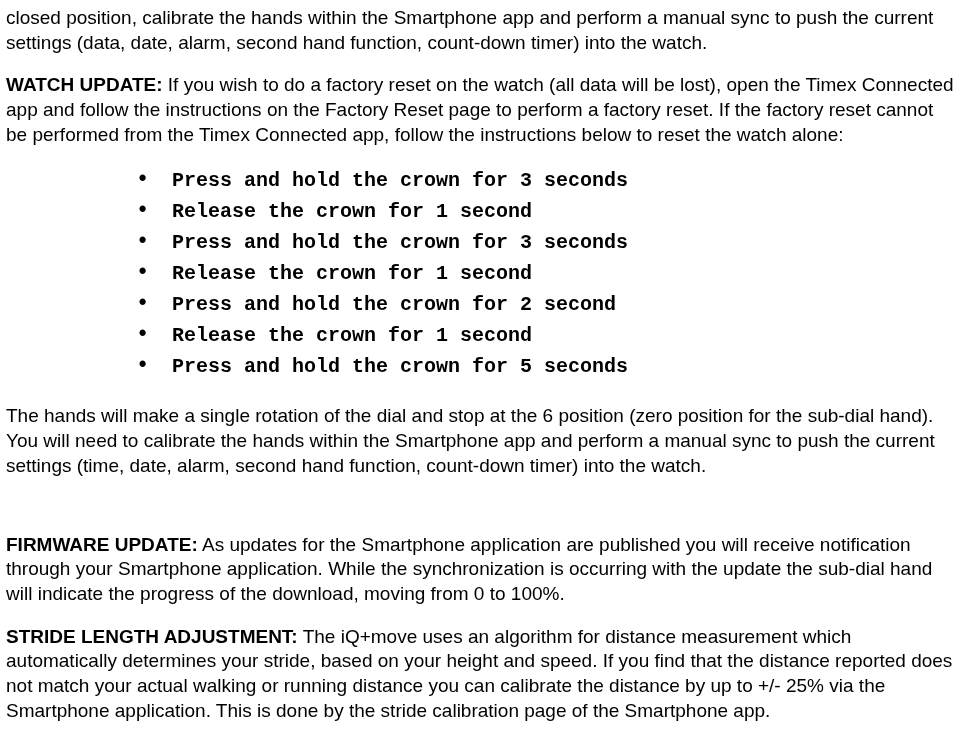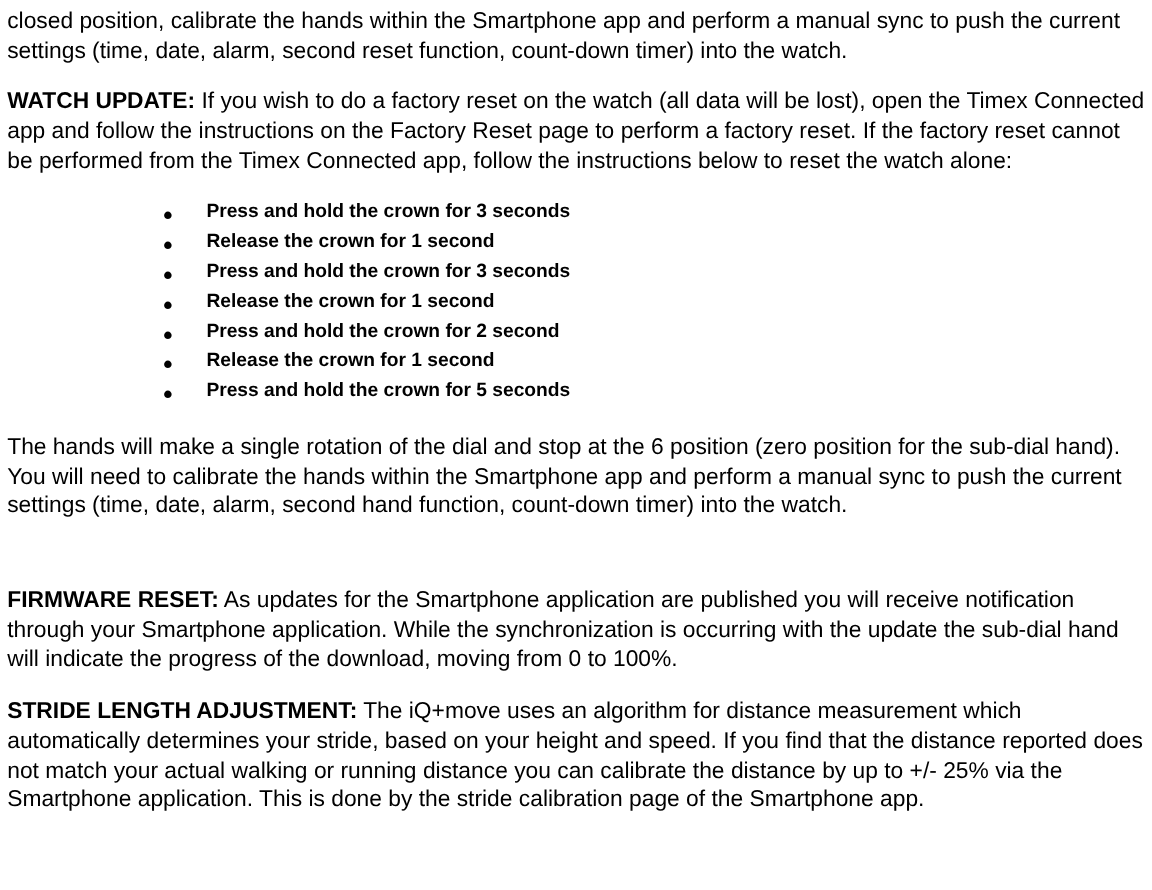--- a/index.html
+++ b/index.html
@@ -25,59 +25,60 @@
     .bullet-list {
       list-style: none;
       padding-left: 130px;
       margin-top: 18px;
       margin-bottom: 22px;
     }
     .bullet-list li {
       position: relative;
       padding-left: 36px;
       font-weight: bold;
-      font-size: 16px;
+      font-size: 20px;
       line-height: 1.55;
+      font-family: Liberation Mono, monospace;
     }
     .bullet-list li::before {
       content: "•";
       position: absolute;
       left: 0;
       top: -2px;
       font-size: 22px;
       font-weight: bold;
     }
     .gap {
       height: 36px;
     }
     .italic {
     }
   </style>
 </head>
 <body>
 
-<div class="para">closed position, calibrate the hands within the Smartphone app and perform a manual sync to push the current settings (time, date, alarm, second reset function, count-down timer) into the watch.</div>
+<div class="para">closed position, calibrate the hands within the Smartphone app and perform a manual sync to push the current settings (data, date, alarm, second hand function, count-down timer) into the watch.</div>
 
 <div class="para">
   <span class="section-heading">WATCH UPDATE:</span><span>  If you wish to do a factory reset on the watch (all data will be lost), open the Timex Connected app and follow the instructions on the Factory Reset page to perform a factory reset.  If the factory reset cannot be performed from the Timex Connected app, follow the instructions below to reset the watch alone:</span>
 </div>
 
 <ul class="bullet-list">
   <li>Press and hold the crown for 3 seconds</li>
   <li>Release the crown for 1 second</li>
   <li>Press and hold the crown for 3 seconds</li>
   <li>Release the crown for 1 second</li>
   <li>Press and hold the crown for 2 second</li>
   <li>Release the crown for 1 second</li>
   <li>Press and hold the crown for 5 seconds</li>
 </ul>
 
 <div class="para"> The hands will make a single rotation of the dial and stop at the 6 position (zero position for the sub-dial hand).   You will need to calibrate the hands within the Smartphone app and perform a manual sync to push the current settings (time, date, alarm, second hand function, count-down timer) into the watch.</div>
 
 <div class="gap"></div>
 
 <div class="para">
-  <span class="section-heading">FIRMWARE RESET:</span><span>  As updates for the Smartphone application are published you will receive notification through your Smartphone application.  While the synchronization is occurring with the update the sub-dial hand will indicate the progress of the download, moving from 0 to 100%.</span>
+  <span class="section-heading">FIRMWARE UPDATE:</span><span>  As updates for the Smartphone application are published you will receive notification through your Smartphone application.  While the synchronization is occurring with the update the sub-dial hand will indicate the progress of the download, moving from 0 to 100%.</span>
 </div>
 
 <div class="para">
   <span class="section-heading">STRIDE LENGTH ADJUSTMENT:</span><span>  The iQ+</span><span class="italic">move</span><span> uses an algorithm for distance measurement which automatically determines your stride, based on your height and speed. If you find that the distance reported does not match your actual walking or running distance you can calibrate the distance by up to +/- 25% via the Smartphone application. This is done by the stride calibration page of the Smartphone app.</span>
 </div>
 
 </body></html>

